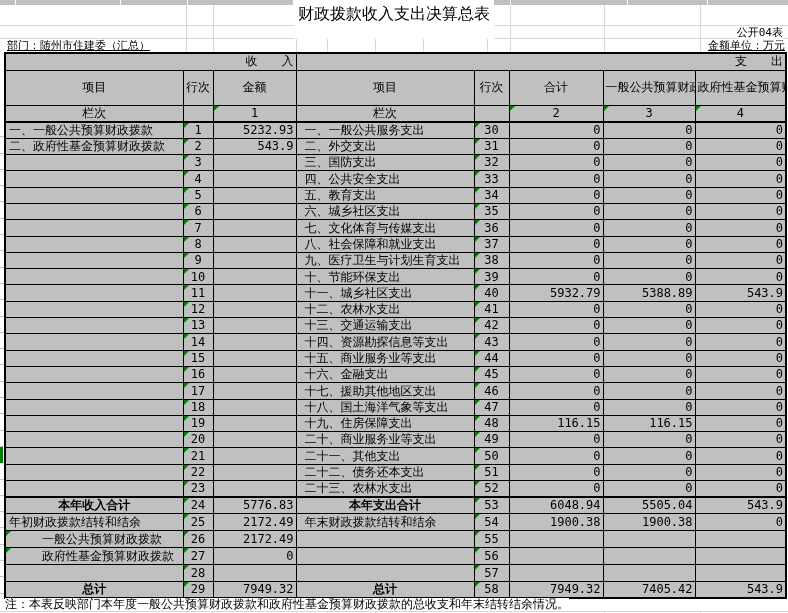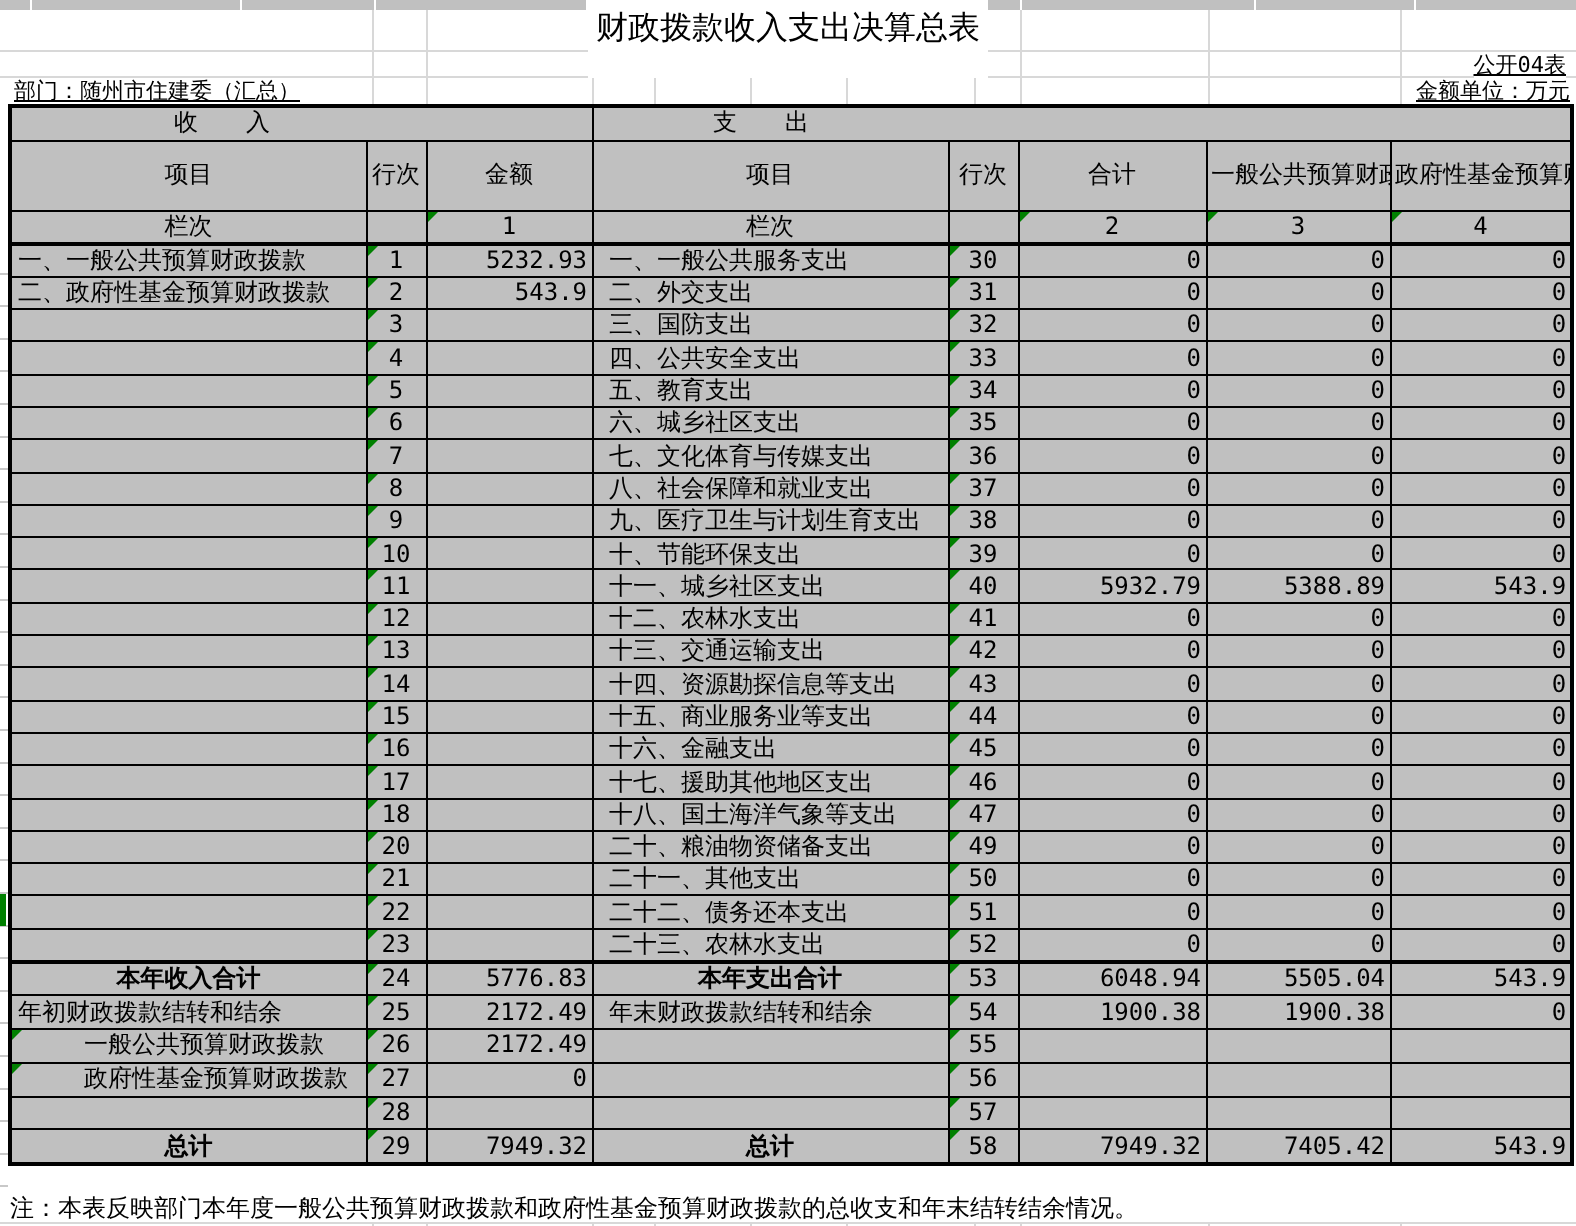--- a/index.html
+++ b/index.html
@@ -11,21 +11,21 @@
   }
   
   .top-strip { position:absolute; left:0; top:0; width:788px; height:5px; background:#c0c0c0; z-index:1; }
   .top-strip .tick { position:absolute; top:0; width:1px; height:5px; background:#ffffff; }
   .vtick { position:absolute; top:5px; width:1px; height:47px; background:#d8d8d8; z-index:0; }
   .btick { position:absolute; top:611px; width:1px; height:2px; background:#d8d8d8; z-index:0; }
   .hline { position:absolute; left:0; width:788px; height:1px; background:#d8d8d8; z-index:0; }
   
   .title { position:absolute; left:0; top:4px; width:788px; text-align:center; font-size:16px; line-height:20px; z-index:2; }
   .title span { background:#fff; padding:16px 4px; }
-  .form-no { position:absolute; top:26px; right:5px; font-size:11px; line-height:13px; text-decoration:underline; background:#fff; z-index:2; }
+  .form-no { position:absolute; top:26px; right:5px; font-size:11px; line-height:13px; background:#fff; z-index:2; }
   .dept { position:absolute; top:39px; left:7px; font-size:11px; line-height:13px; text-decoration:underline; background:#fff; z-index:2; }
   .unit { position:absolute; top:39px; right:3px; font-size:11px; line-height:13px; text-decoration:underline; background:#fff; z-index:2; }
   
   table.sheet {
     position:absolute; left:4px; top:52px; width:783px;
     border-collapse:collapse; table-layout:fixed;
     border:2px solid #000; z-index:1; background:#c0c0c0;
   }
   table.sheet td {
     border:1px solid #000; background:#c0c0c0; font-size:12px; line-height:1.05;
@@ -37,21 +37,21 @@
   tr.h3 td { height:17px; border-bottom:2px solid #000; text-align:center; }
   tr.dr td { height:16.3px; }
   tr.sr td { height:16.9px; }
   tr.sr-first td { border-top:2px solid #000; }
   td.secL { border-left:2px solid #000; }
   td.val { background:#ffffff; text-align:right; padding-right:3px; }
   td.line { text-align:center; }
   td.c { text-align:center; }
   td.b { font-weight:bold; }
   td.wrap { white-space:normal; }
-  td.sec-head { text-align:left; }
+  td.sec-head { text-align:right; }
   .tri { position:absolute; top:0; left:0; width:0; height:0;
          border-top:5px solid #008000; border-right:5px solid transparent; }
   .indent1 { padding-left:36px !important; }
   .exp-item { padding-left:8px !important; }
   .inc-item { padding-left:3px !important; }
   
   .note { position:absolute; left:5px; top:598px; font-size:12px; line-height:13px; background:#fff; z-index:2; }
   .green-bar { position:absolute; left:0; top:447px; width:3px; height:16px; background:#008000; z-index:3; }
   .left-ruler { position:absolute; left:0; top:121px; width:4px; height:476px; z-index:0;
     background:repeating-linear-gradient(to bottom, #ffffff 0px, #ffffff 15.3px, #c8c8c8 15.3px, #c8c8c8 16.3px); }
@@ -290,23 +290,33 @@
           <td class="line">18<span class="tri"></span></td>
           <td class="val"></td>
           <td class="exp-item secL">十八、国土海洋气象等支出</td>
           <td class="line">47<span class="tri"></span></td>
           <td class="val">0</td>
           <td class="val">0</td>
           <td class="val">0</td>
         </tr>
         <tr class="dr">
           <td class="inc-item"></td>
+          <td class="line">19<span class="tri"></span></td>
+          <td class="val"></td>
+          <td class="exp-item secL">十九、住房保障支出</td>
+          <td class="line">48<span class="tri"></span></td>
+          <td class="val">116.15</td>
+          <td class="val">116.15</td>
+          <td class="val">0</td>
+        </tr>
+        <tr class="dr">
+          <td class="inc-item"></td>
           <td class="line">20<span class="tri"></span></td>
           <td class="val"></td>
-          <td class="exp-item secL">二十、粮油物资储备支出</td>
+          <td class="exp-item secL">二十、商业服务业等支出</td>
           <td class="line">49<span class="tri"></span></td>
           <td class="val">0</td>
           <td class="val">0</td>
           <td class="val">0</td>
         </tr>
         <tr class="dr">
           <td class="inc-item"></td>
           <td class="line">21<span class="tri"></span></td>
           <td class="val"></td>
           <td class="exp-item secL">二十一、其他支出</td>

